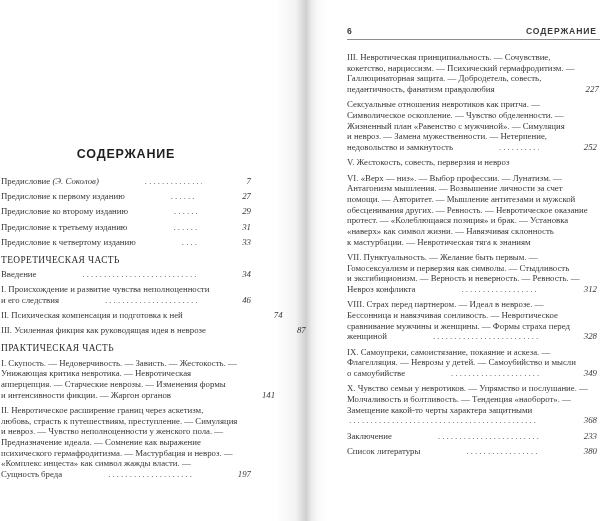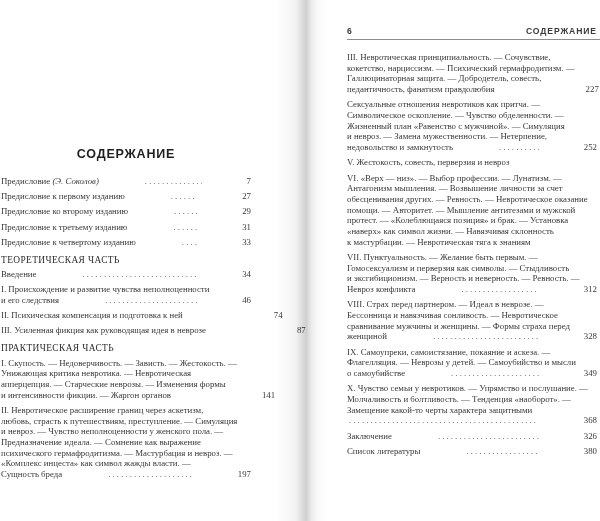--- a/index.html
+++ b/index.html
@@ -44,21 +44,21 @@
   }
   .entry { margin:0 0 4.5px 0; font-size:8.8px; line-height:10.7px; color:#383838; }
   .line  { white-space:nowrap; }
   .line.last { display:flex; align-items:flex-start;gap:44px; }
   .t  { flex:0 0 auto; white-space:nowrap; }
   .it { font-style:italic; }
   .leader {
     flex:1 1 auto; overflow:hidden; white-space:nowrap;
     letter-spacing:2.1px; color:#424242; margin:0 1px 0 2px;
   }
-  .pg { flex:0 0 auto; }
+  .pg { flex:0 0 auto;font-style:italic; }
 </style>
 </head>
 <body>
 
 <div class="screen">
 
   <div class="page page-left">
     <div class="content">
       <div class="toc-title">СОДЕРЖАНИЕ</div>
       <div id="left-toc">
@@ -189,22 +189,22 @@
           <div class="entry">
             <div class="line last">
               <span class="t">V. Жестокость, совесть, перверзия и невроз</span>
               <span class="leader">..........................................................................................</span>
               <span class="pg">284</span>
             </div>
           </div>
           <div class="entry">
             <div class="line">VI. «Верх — низ». — Выбор профессии. — Лунатизм. —</div>
             <div class="line">Антагонизм мышления. — Возвышение личности за счет</div>
+            <div class="line">помощи. — Авторитет. — Мышление антитезами и мужской</div>
             <div class="line">обесценивания других. — Ревность. — Невротическое оказание</div>
-            <div class="line">помощи. — Авторитет. — Мышление антитезами и мужской</div>
             <div class="line">протест. — «Колеблющаяся позиция» и брак. — Установка</div>
             <div class="line">«наверх» как символ жизни. — Навязчивая склонность</div>
             <div class="line last">
               <span class="t">к мастурбации. — Невротическая тяга к знаниям</span>
               <span class="leader">..........................................................................................</span>
               <span class="pg">292</span>
             </div>
           </div>
           <div class="entry">
             <div class="line">VII. Пунктуальность. — Желание быть первым. —</div>
@@ -241,21 +241,21 @@
             <div class="line">Замещение какой-то черты характера защитными</div>
             <div class="line last">
               <span class="leader">..........................................................................................</span>
               <span class="pg">368</span>
             </div>
           </div>
           <div class="entry">
             <div class="line last">
               <span class="t">Заключение</span>
               <span class="leader">..........................................................................................</span>
-              <span class="pg">326</span>
+              <span class="pg">233</span>
             </div>
           </div>
           <div class="entry">
             <div class="line last">
               <span class="t">Список литературы</span>
               <span class="leader">..........................................................................................</span>
               <span class="pg">380</span>
             </div>
           </div>
         </div>

